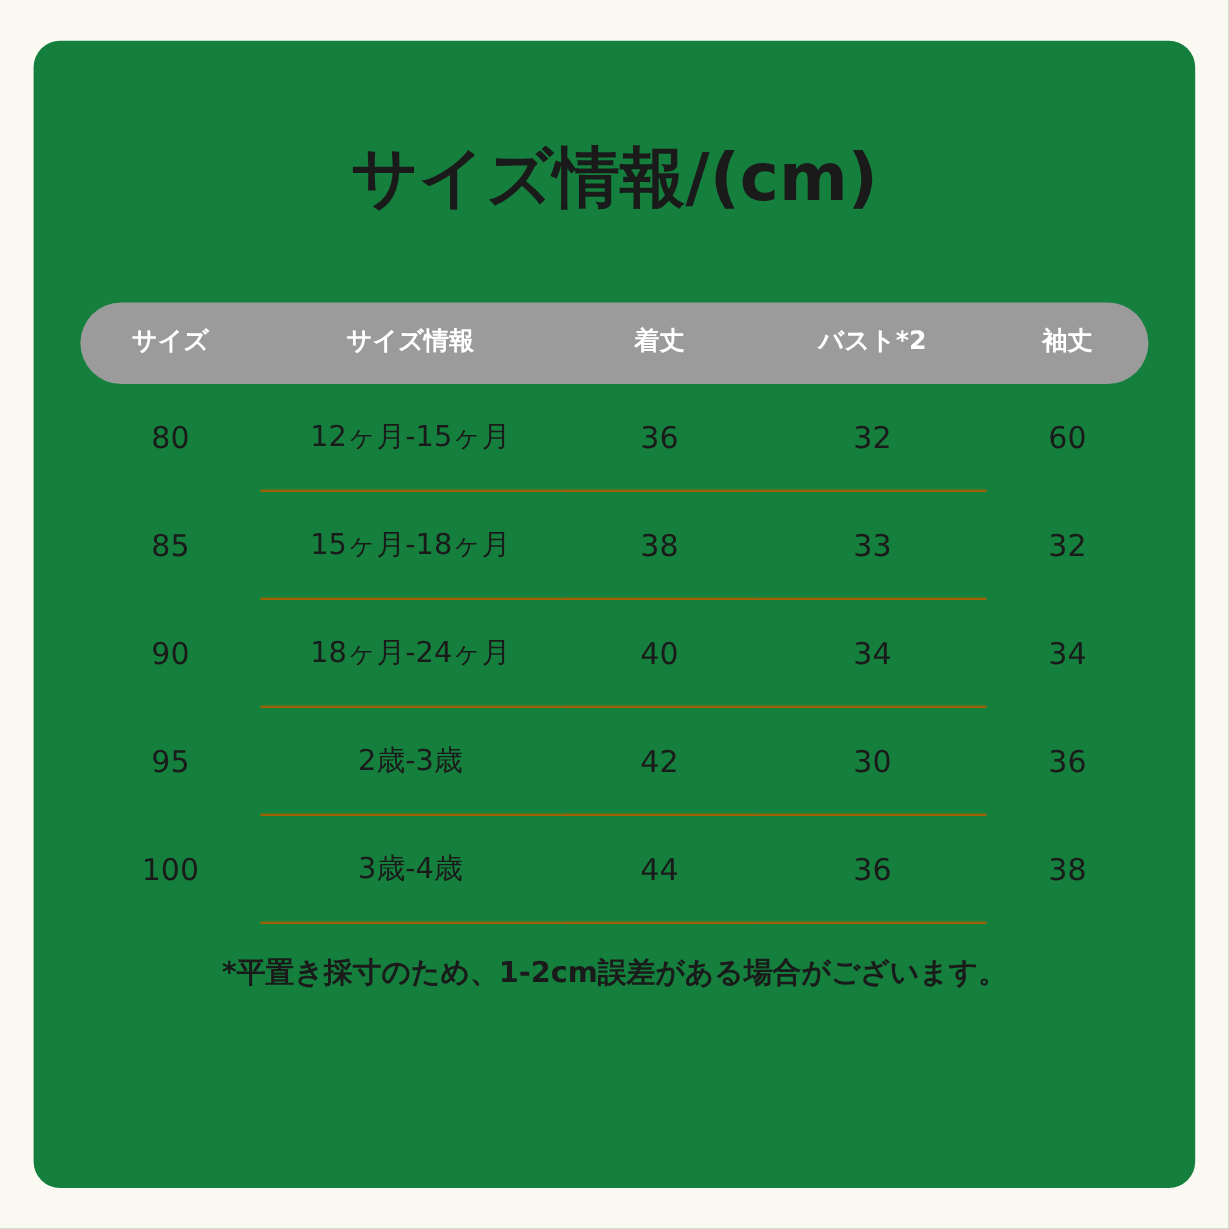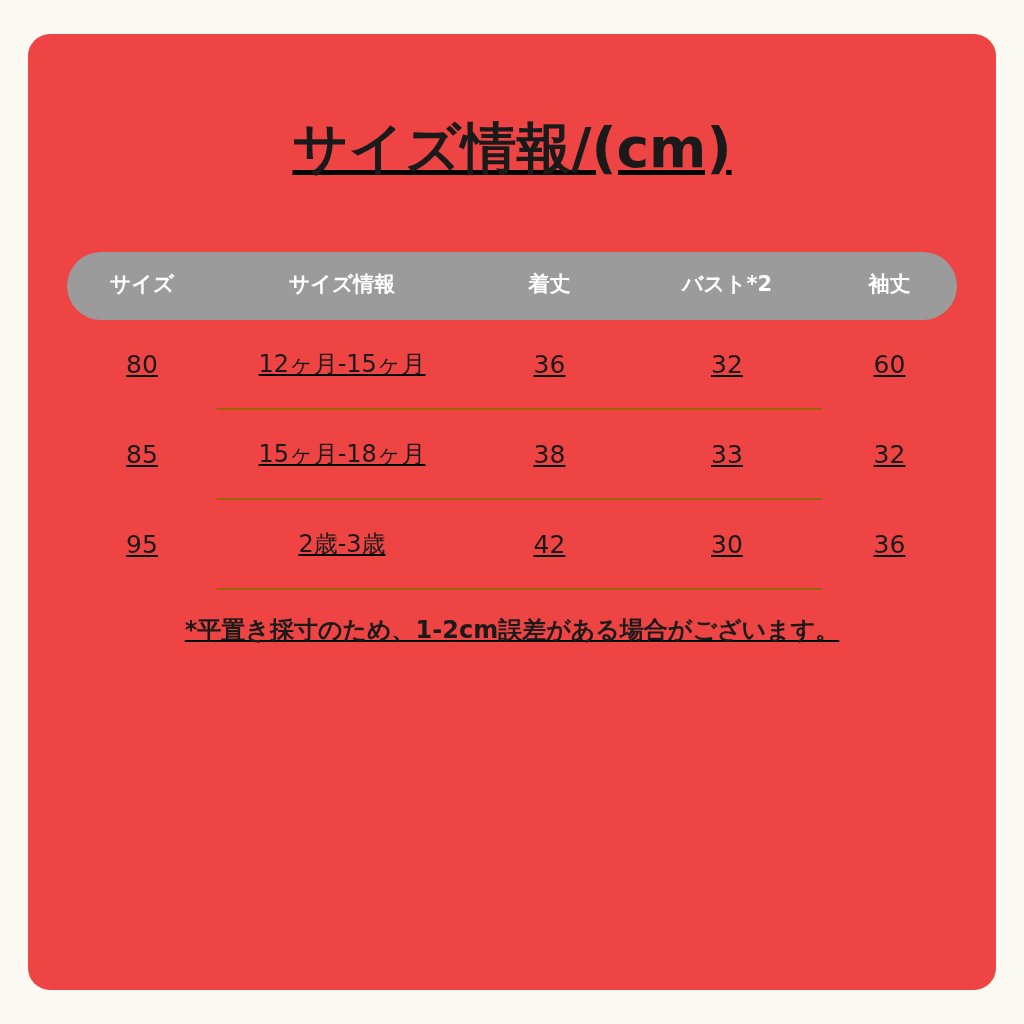--- a/index.html
+++ b/index.html
@@ -12,25 +12,24 @@
     background: #fbfaf2;
     font-family: "DejaVu Sans", "Liberation Sans", sans-serif;
     -webkit-font-smoothing: antialiased;
   }
   .page {
     position: absolute;
     left: 28px;
     top: 34px;
     width: 968px;
     height: 956px;
-    background: #ef4444;
+    background: #15803d;
     border-radius: 22px;
     box-sizing: border-box;
     overflow: hidden;
-    text-decoration: underline;
   }
   .title {
     margin: 0;
     padding-top: 78px;
     text-align: center;
     font-size: 55px;
     font-weight: bold;
     color: #1a1a1a;
     letter-spacing: 0px;
   }
@@ -151,25 +150,39 @@
           <td>60</td>
         </tr>
         <tr>
           <td>85</td>
           <td class="age">15ヶ月-18ヶ月</td>
           <td>38</td>
           <td>33</td>
           <td>32</td>
         </tr>
         <tr>
+          <td>90</td>
+          <td class="age">18ヶ月-24ヶ月</td>
+          <td>40</td>
+          <td>34</td>
+          <td>34</td>
+        </tr>
+        <tr>
           <td>95</td>
           <td class="age">2歳-3歳</td>
           <td>42</td>
           <td>30</td>
           <td>36</td>
+        </tr>
+        <tr>
+          <td>100</td>
+          <td class="age">3歳-4歳</td>
+          <td>44</td>
+          <td>36</td>
+          <td>38</td>
         </tr>
       </tbody>
     </table>
 
     <div class="notes">
       <div class="line">*平置き採寸のため、1-2cm誤差がある場合がございます。</div>
     </div>
 
   </div>
 </div>

